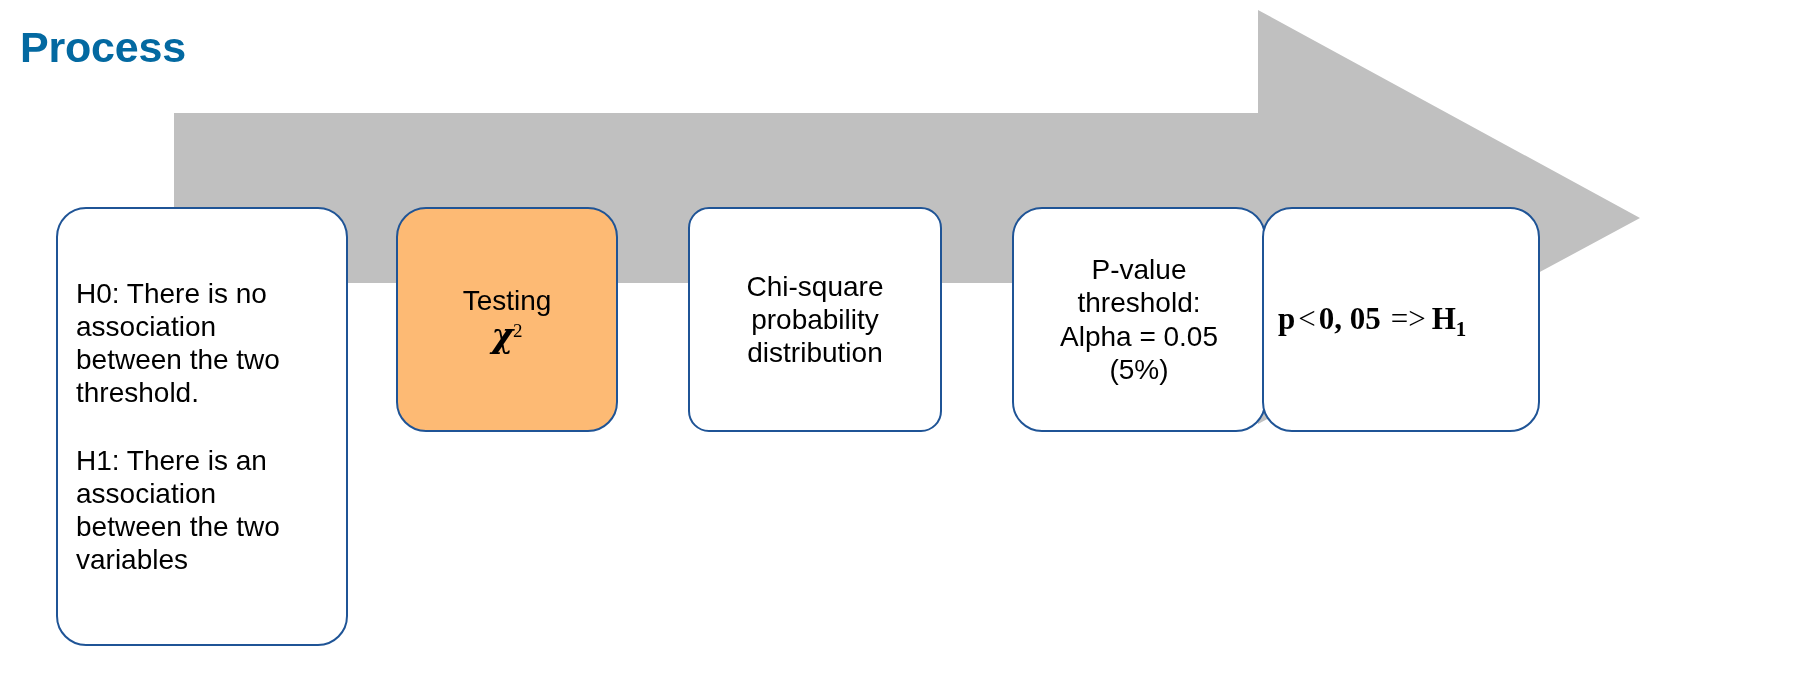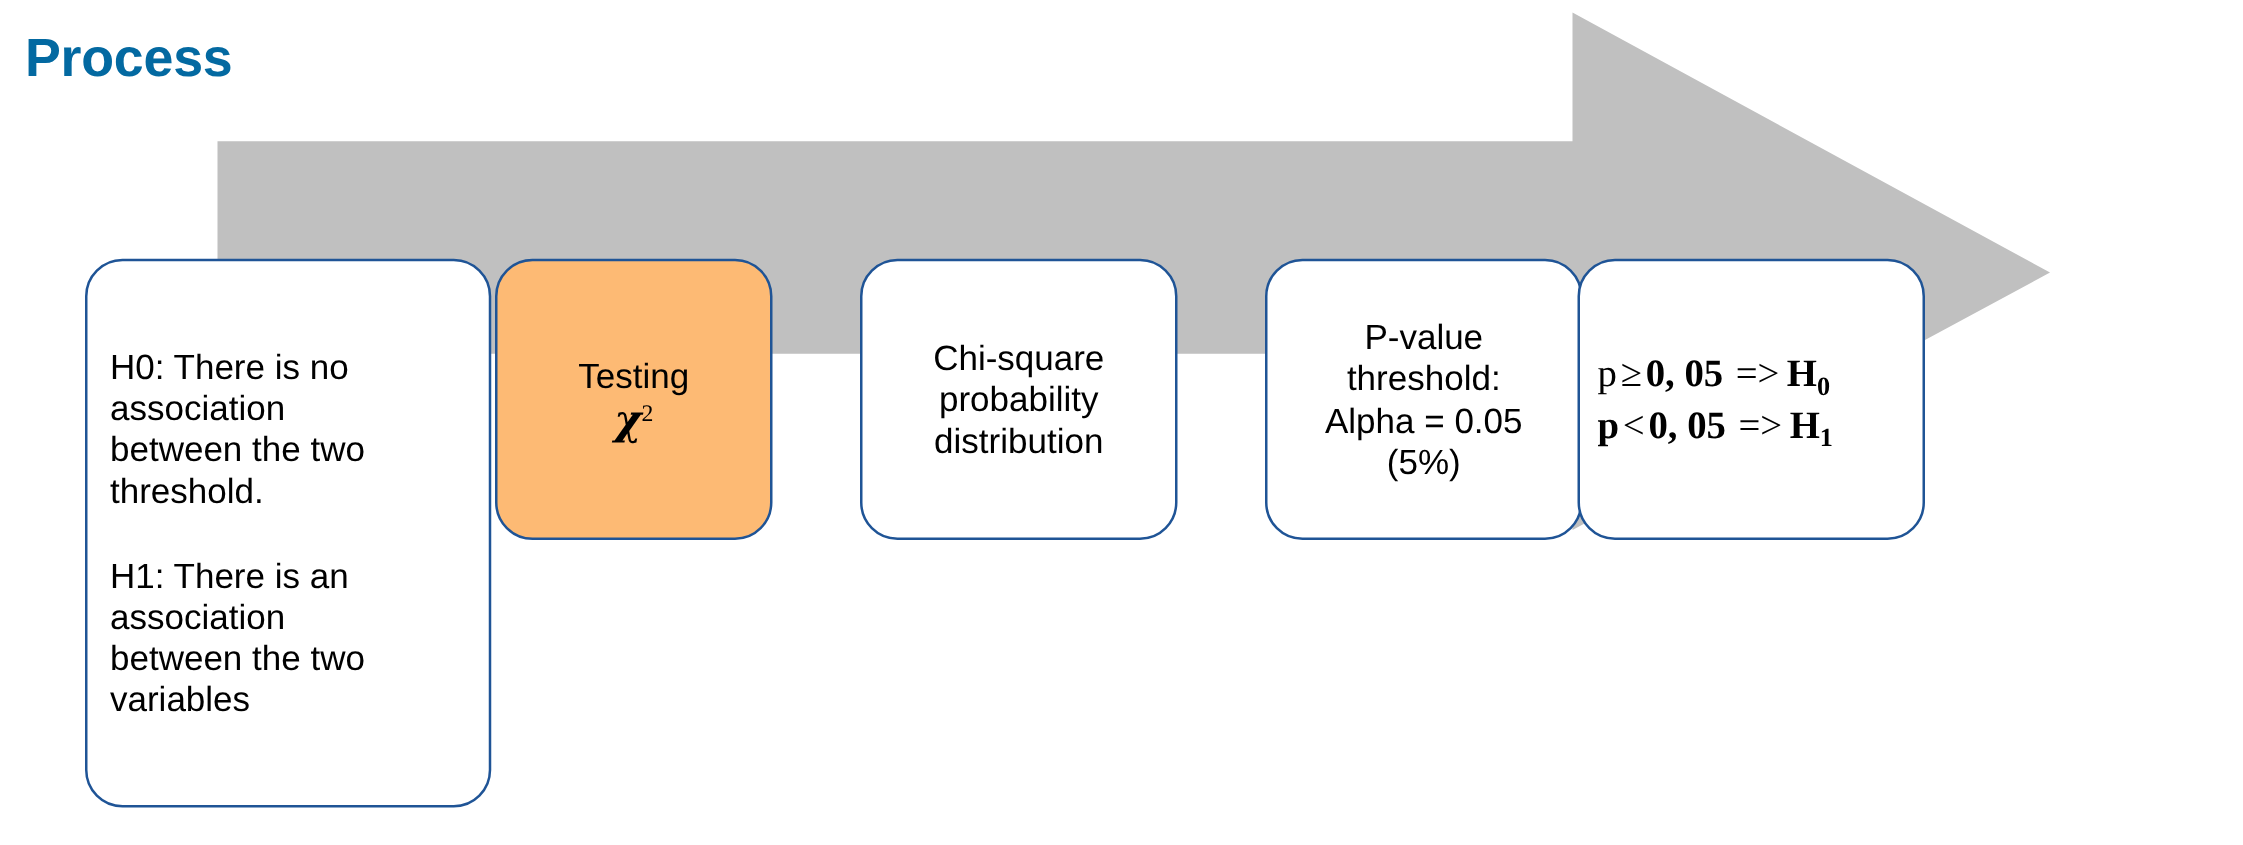--- a/index.html
+++ b/index.html
@@ -65,21 +65,21 @@
     text-align: center;
   }
   .step-inner.left {
     text-align: left;
     padding: 0 18px;
   }
   .step-line { display: block; }
   .step-gap  { display: block; height: 34px; }
 
   
-  #step-box-1 { left: 68px;   top: 207px; width: 325px; height: 439px; }
+  #step-box-1 { left: 56px;   top: 207px; width: 292px; height: 439px; }
   #step-box-2 { left: 396px;  top: 207px; width: 222px; height: 225px; }
   #step-box-3 { left: 688px;  top: 207px; width: 254px; height: 225px; }
   #step-box-4 { left: 1012px;  top: 207px; width: 254px; height: 225px; }
   #step-box-5 { left: 1262px; top: 207px; width: 278px; height: 225px; }
 
   
   .chi-symbol {
     font-family: "DejaVu Serif", "Liberation Serif", serif;
     font-style: italic;
     font-weight: bold;
@@ -142,43 +142,40 @@
     </div>
   </div>
 
   <div class="step-box" id="step-box-2" style="border-color: rgb(31, 84, 150); background: #fdba74;">
     <div class="step-inner">
       <span class="step-line">Testing</span>
       <span class="step-line"><span class="chi-symbol">χ</span><span class="chi-exp">2</span></span>
     </div>
   </div>
 
-  <div class="step-box" id="step-box-3" style="border-color: rgb(31, 84, 150); background: rgb(255, 255, 255);">
+  <div class="step-box" id="step-box-3" style="border-color: rgb(31, 84, 150); background: rgb(255, 255, 255); border-radius: 21px;">
     <div class="step-inner">
       <span class="step-line">Chi-square</span>
       <span class="step-line">probability</span>
       <span class="step-line">distribution</span>
     </div>
   </div>
 
   <div class="step-box" id="step-box-4" style="border-color: rgb(31, 84, 150); background: rgb(255, 255, 255);">
     <div class="step-inner">
       <span class="step-line">P-value</span>
       <span class="step-line">threshold:</span>
       <span class="step-line">Alpha = 0.05</span>
       <span class="step-line">(5%)</span>
     </div>
   </div>
 
   <div class="step-box" id="step-box-5" style="border-color: rgb(31, 84, 150); background: rgb(255, 255, 255);">
     <div class="step-inner">
 
-      <span class="math-line">
-        <span class="math-var">p</span><span class="math-op">≥</span><span class="math-num">0, 05</span><span class="math-arrow">=&gt;</span><span class="math-h">H</span><span class="math-sub">0</span>
-      </span>
 
       <span class="math-line">
         <span class="math-var-b">p</span><span class="math-op">&lt;</span><span class="math-num">0, 05</span><span class="math-arrow">=&gt;</span><span class="math-h">H</span><span class="math-sub">1</span>
       </span>
 
     </div>
   </div>
 
 </div>
 

